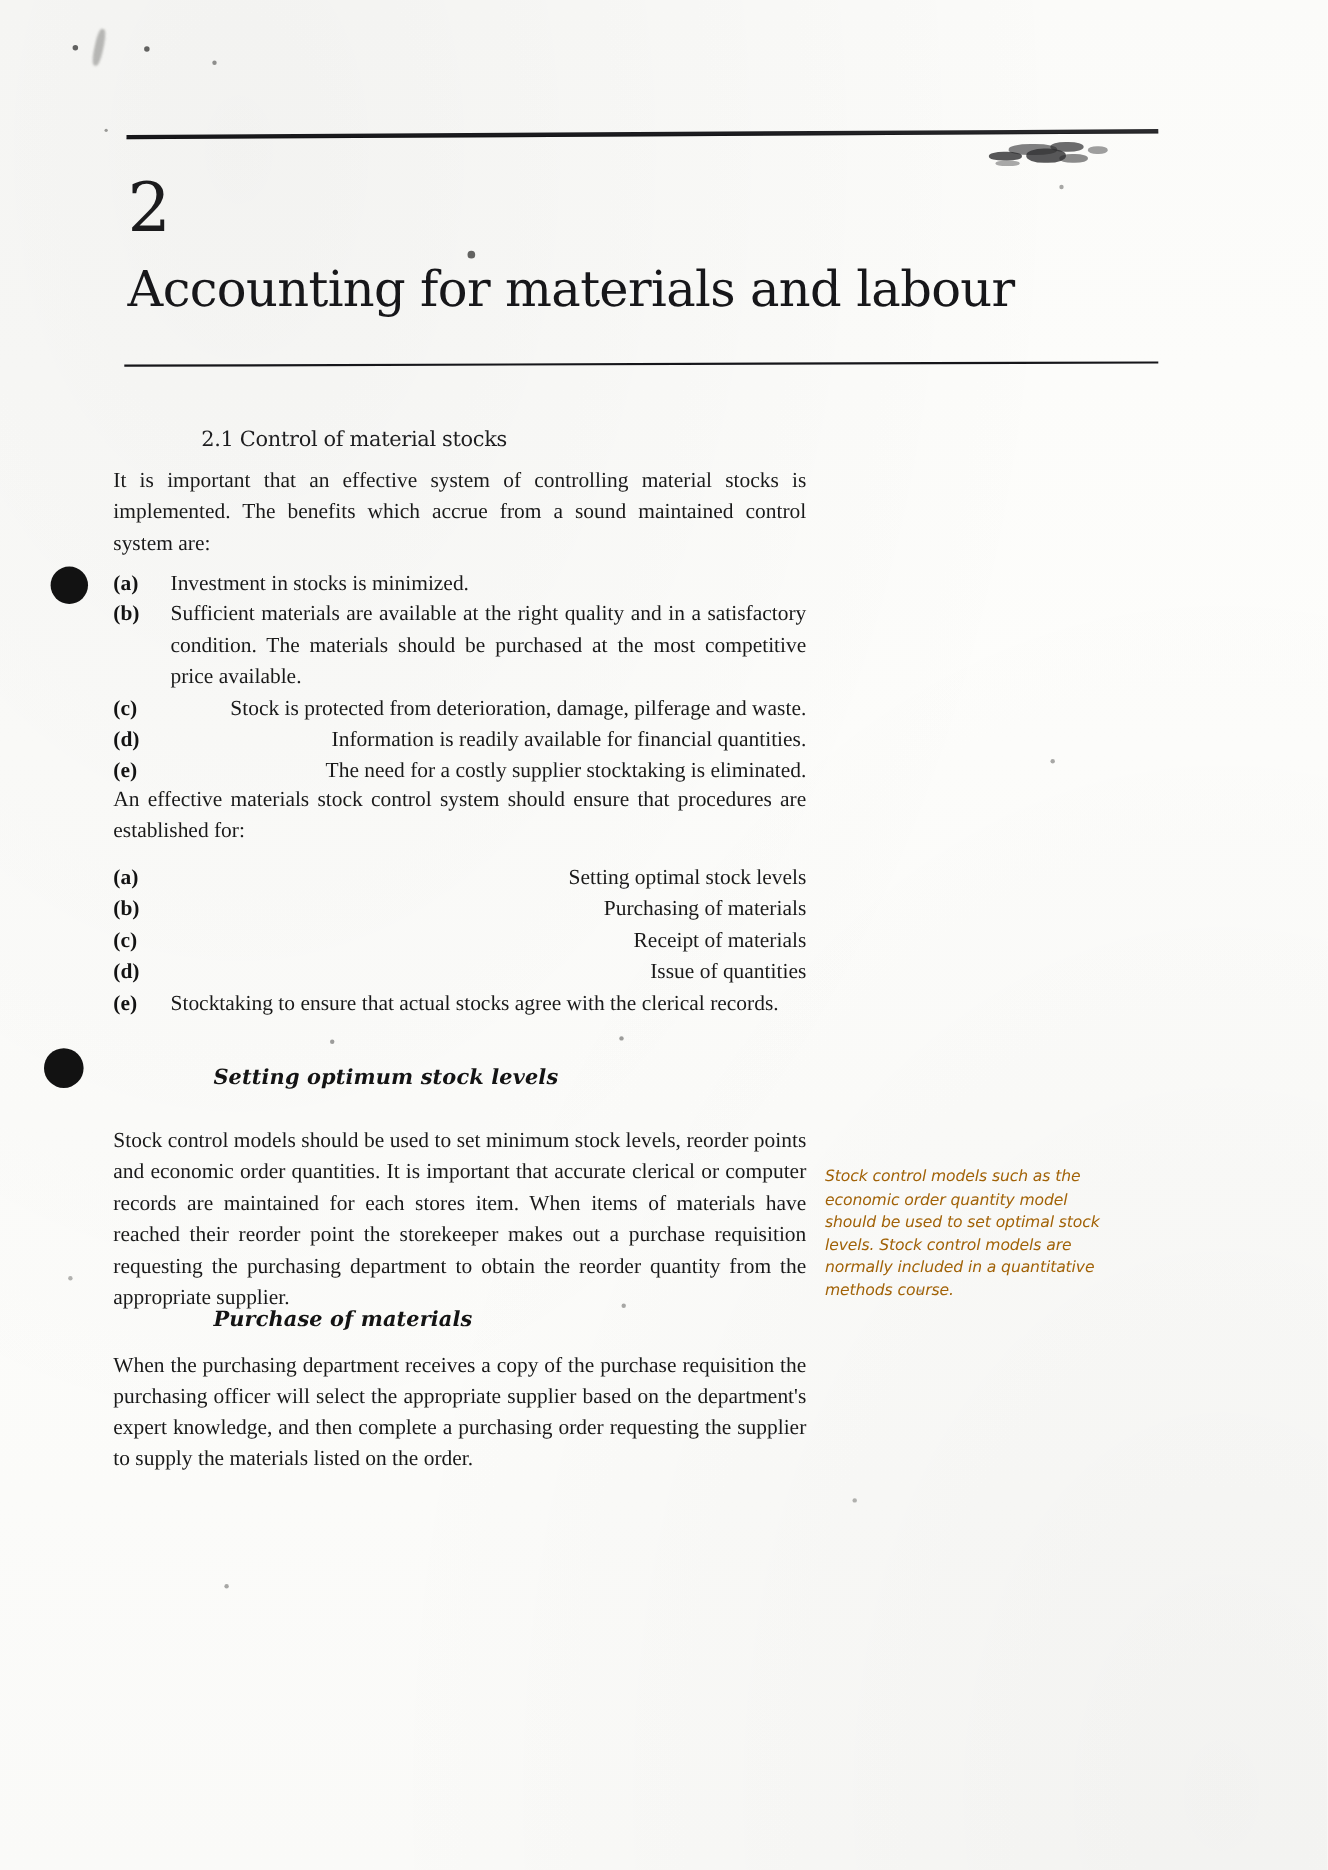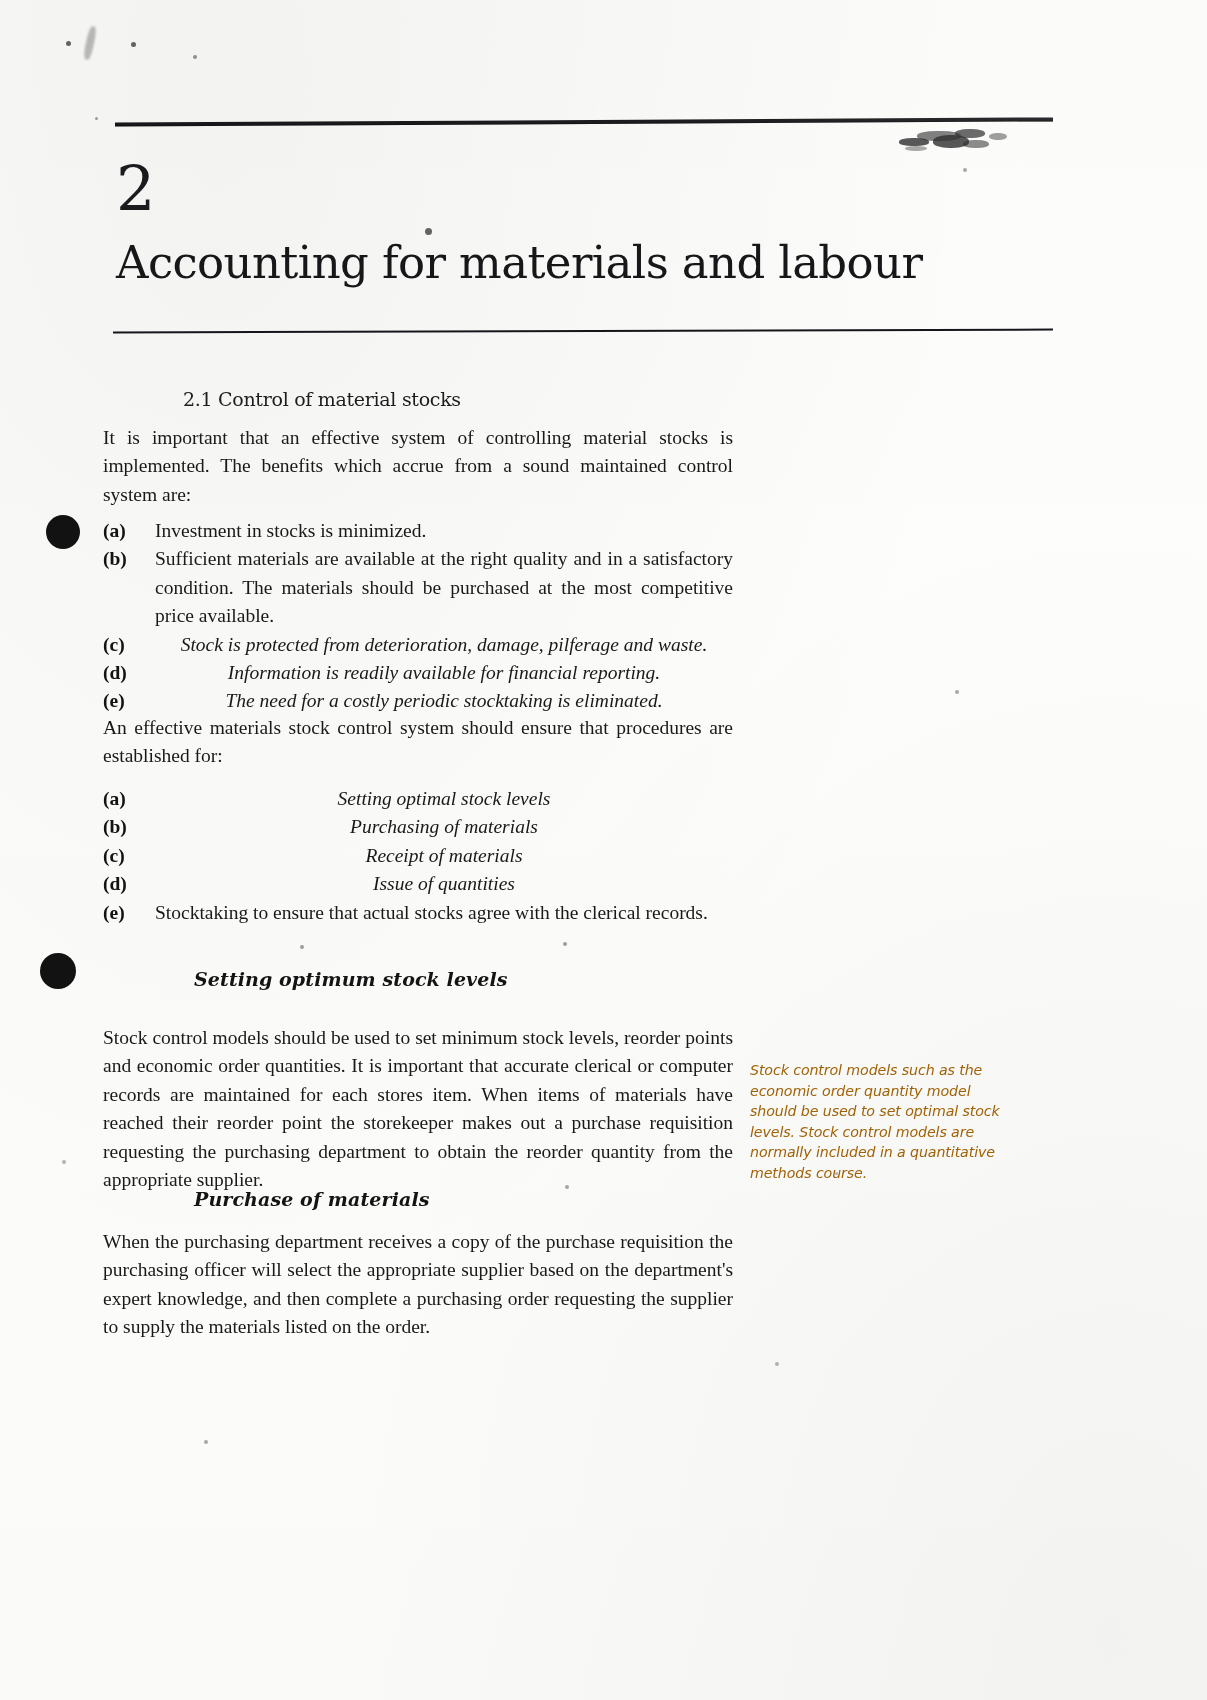--- a/index.html
+++ b/index.html
@@ -148,21 +148,21 @@
   }
   .li .marker {
     flex: 0 0 52px;
     font-weight: 700;
     color: #131313;
   }
   .li .txt {
     flex: 1 1 auto;
     text-align: justify;
   }
-  .li.nojust .txt { text-align: center; font-style: italic; }
+  .li.nojust .txt { text-align: right; }
 
   .sub-heading {
     position: absolute;
     left: 181px;
     font-style: italic;
     font-weight: 700;
     font-size: 19px;
     color: #141414;
     letter-spacing: .1px;
     white-space: nowrap;
@@ -246,25 +246,25 @@
     <div class="li">
       <span class="marker">(b)</span>
       <span class="txt">Sufficient materials are available at the right quality and in a satisfactory condition. The materials should be purchased at the most competitive price available.</span>
     </div>
     <div class="li nojust">
       <span class="marker">(c)</span>
       <span class="txt">Stock is protected from deterioration, damage, pilferage and waste.</span>
     </div>
     <div class="li nojust">
       <span class="marker">(d)</span>
-      <span class="txt">Information is readily available for financial reporting.</span>
+      <span class="txt">Information is readily available for financial quantities.</span>
     </div>
     <div class="li nojust">
       <span class="marker">(e)</span>
-      <span class="txt">The need for a costly periodic stocktaking is eliminated.</span>
+      <span class="txt">The need for a costly supplier stocktaking is eliminated.</span>
     </div>
   </div>
 
   <div class="col" style="top:714px;">
     <p class="para">An effective materials stock control system should ensure that procedures are established for:</p>
   </div>
 
   <div class="list" style="top:785px;">
     <div class="li nojust">
       <span class="marker">(a)</span>

